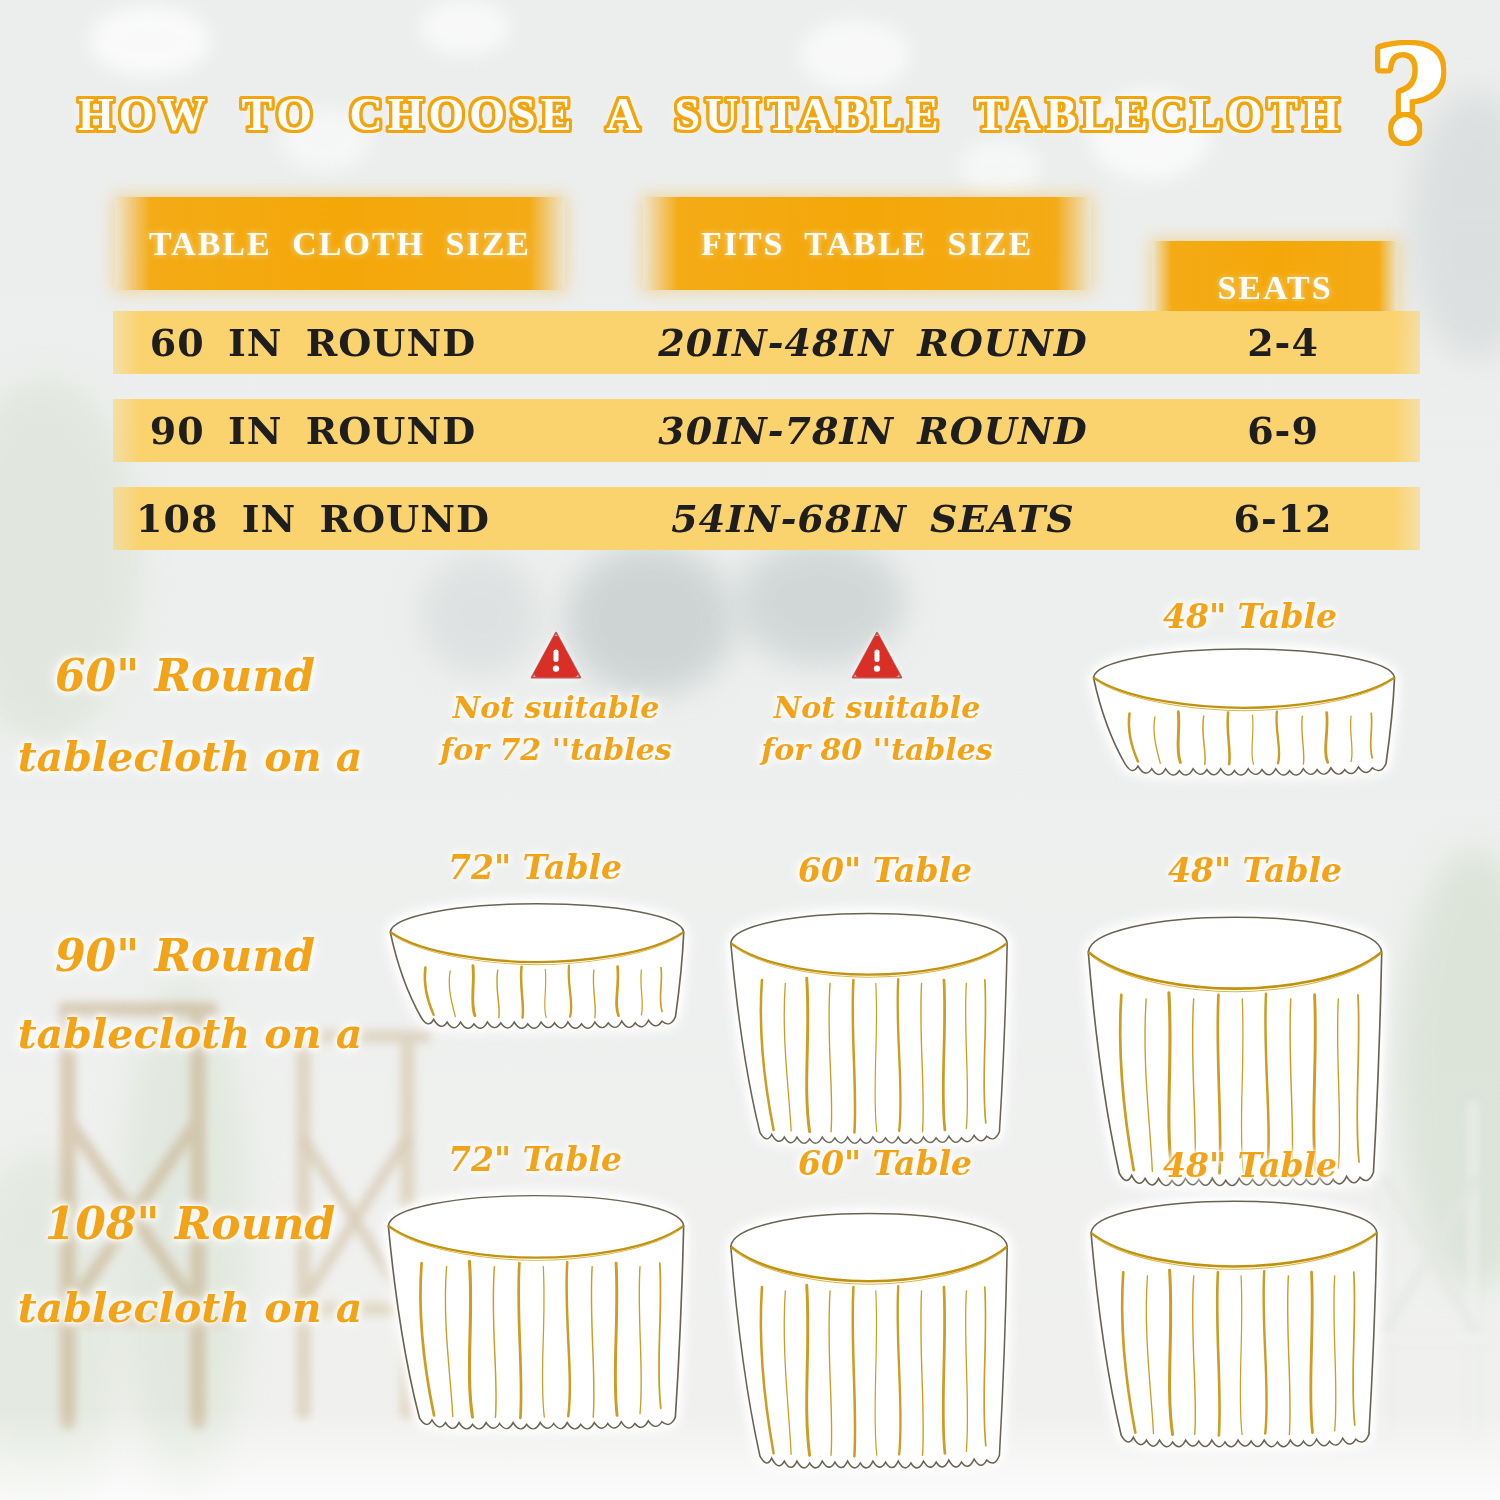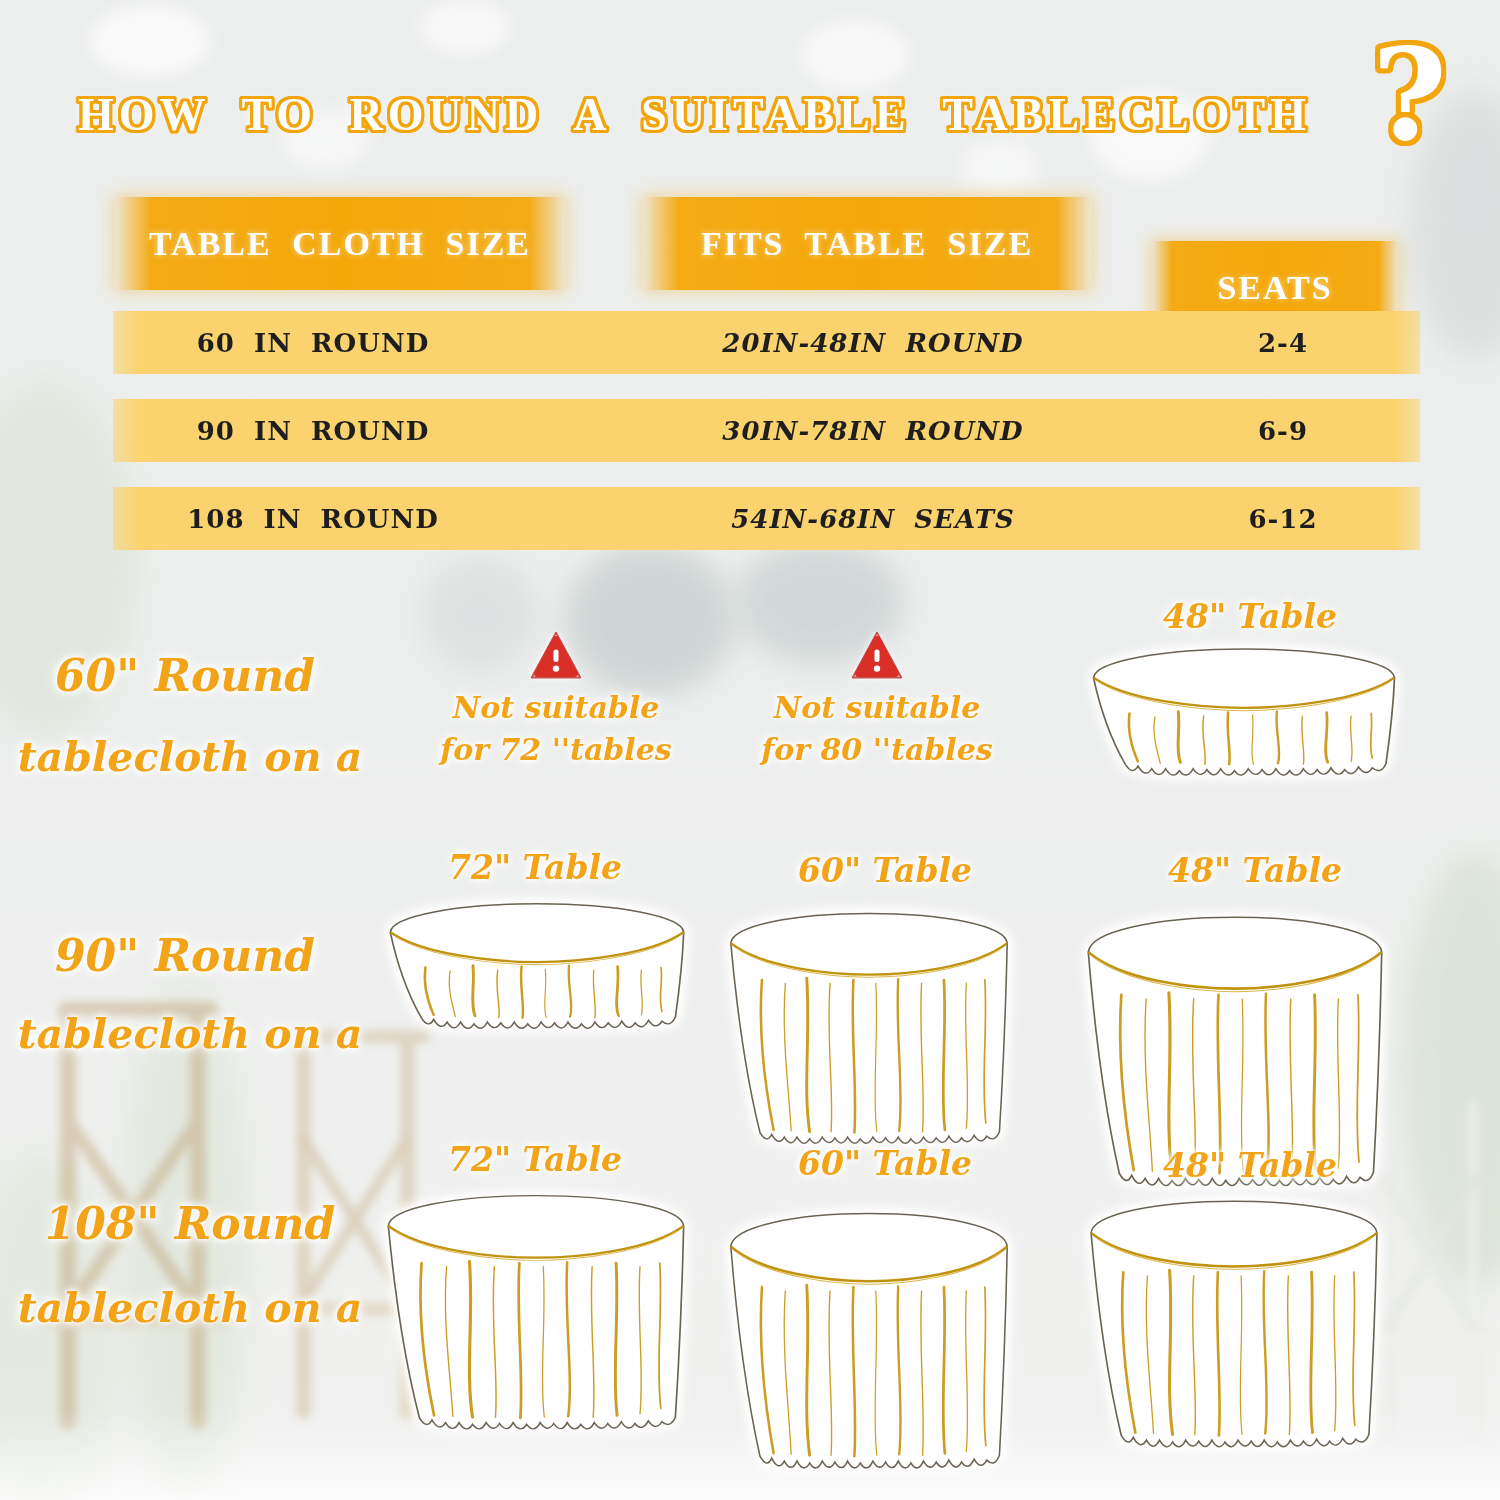--- a/index.html
+++ b/index.html
@@ -49,21 +49,21 @@
     color:#ffffff; font-weight:bold; font-size:34px; letter-spacing:2px; word-spacing:10px;
     text-shadow:0 0 6px rgba(255,255,255,.55);
   }
   
   .trow{
     position:absolute; left:113px; width:1307px; height:63px;
     background:linear-gradient(to right, rgba(251,211,110,.55) 0%, #FBD36E 2%, #FBD36E 98%, rgba(251,211,110,.55) 100%);
   }
   .trow .cell{
     position:absolute; top:0; height:63px; display:flex; align-items:center; justify-content:center;
-    font-family:"DejaVu Serif", serif; font-weight:bold; font-size:26px; color:#1E1E1E;
+    font-family:"DejaVu Serif", serif; font-weight:bold; font-size:38px; color:#1E1E1E;
     letter-spacing:1px; word-spacing:9px;
   }
   .c1{left:0; width:400px;} .c2{left:470px; width:580px;font-style:italic;} .c3{left:1050px; width:240px;}
   
   .script{
     position:absolute; text-align:center;
     font-family:"DejaVu Serif", serif; font-style:italic; font-weight:bold;
     color:#F2A318;
     text-shadow:0 0 3px #fff,0 0 6px #fff,0 0 10px #fff,0 0 16px rgba(255,255,255,.95);
   }
@@ -181,21 +181,21 @@
 
       <g id="warn-tri">
         <path d="M30,5 L56,53 L4,53 Z" fill="#FFFFFF" stroke="#C64F4F" stroke-width="2" stroke-linejoin="round"></path>
         <path d="M30,12 L50,49 L10,49 Z" fill="#D92F27" stroke="#D92F27" stroke-width="7" stroke-linejoin="round"></path>
         <rect x="27.3" y="23" width="5.4" height="13.5" rx="2.7" fill="#FFFFFF"></rect>
         <circle cx="30" cy="43.5" r="3.4" fill="#FFFFFF"></circle>
       </g>
     </defs>
   </svg>
 
-  <div class="title">HOW TO ROUND A SUITABLE TABLECLOTH</div>
+  <div class="title">HOW TO CHOOSE A SUITABLE TABLECLOTH</div>
   <div class="qmark">?</div>
 
   <div class="hbar" style="left:643px;width:448px;">
     <span>FITS TABLE SIZE</span>
   </div>
   <div class="hbar" style="left:115px;width:450px;">
     <span>TABLE CLOTH SIZE</span>
   </div>
   <div class="hbar" style="left:1152px;width:246px;margin-top:44px;">
     <span>SEATS</span>

